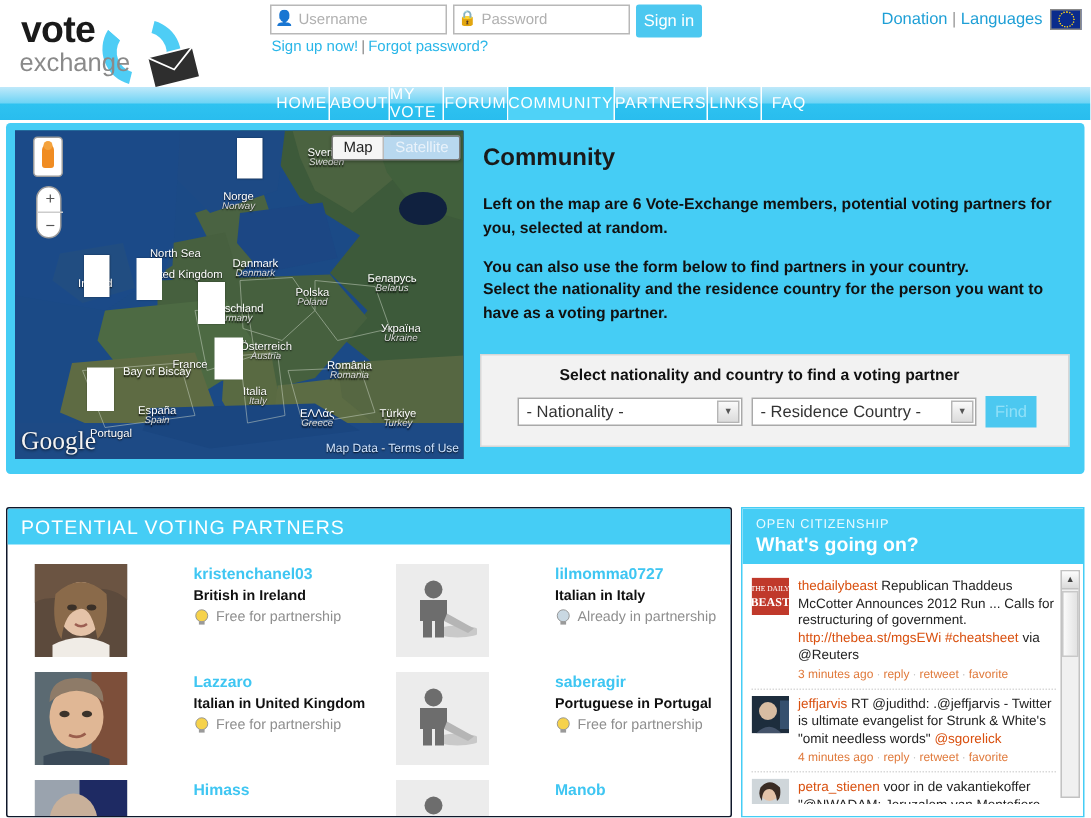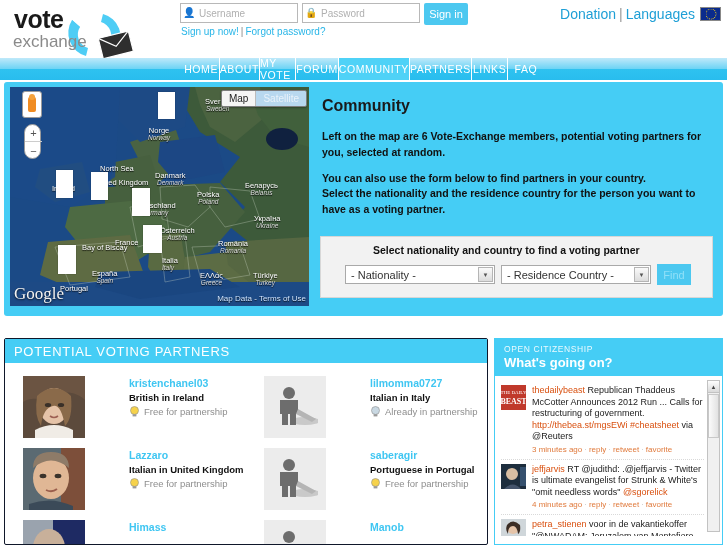--- a/index.html
+++ b/index.html
@@ -35,21 +35,21 @@
   .signin-btn {
     width: 44px; height: 22px; border: 0; cursor: pointer;
     background: #4cc8f0; color: #fff; font-size: 11px;
     font-family: "Liberation Sans", sans-serif;
     border-radius: 2px;
   }
   .sublinks { position: absolute; left: 181px; top: 26px; font-size: 10px; }
   .sublinks a { color: #29b6e8; text-decoration: none; }
   .sublinks span.sep { color: #888; margin: 0 2px; }
 
-  .toprt { position: absolute; right: 6px; top: 6px; display: flex; align-items: center; font-size: 14px; }
+  .toprt { position: absolute; right: 6px; top: 6px; display: flex; align-items: center; font-size: 11px; }
   .toprt a { color: #1e9fd6; text-decoration: none; }
   .toprt .sep { color: #999; margin: 0 3px; }
   .flag-eu {
     width: 21px; height: 14px; margin-left: 5px;
     background: #0a2b8c; border: 1px solid #888;
     position: relative;
   }
   .flag-eu .stars {
     position: absolute; left: 50%; top: 50%; transform: translate(-50%,-50%);
     width: 11px; height: 11px; border: 1.5px dotted #ffd617; border-radius: 50%;
@@ -354,21 +354,21 @@
           <div style="position: absolute; left: 105px; top: 152px; color: rgb(255, 255, 255); font-size: 7.5px; text-shadow: rgba(0, 0, 0, 0.9) 0px 1px 1px; line-height: 1.05; white-space: nowrap; text-align: center;">
             <div>France</div>
           </div>
           <div style="position: absolute; left: 72px; top: 157px; color: rgb(255, 255, 255); font-size: 7.5px; text-shadow: rgba(0, 0, 0, 0.9) 0px 1px 1px; line-height: 1.05; white-space: nowrap; text-align: center;">
             <div>Bay of Biscay</div>
           </div>
           <div style="position: absolute; left: 208px; top: 153px; color: rgb(255, 255, 255); font-size: 7.5px; text-shadow: rgba(0, 0, 0, 0.9) 0px 1px 1px; line-height: 1.05; white-space: nowrap; text-align: center;">
             <div>România</div>
             <div style="font-style: italic; font-size: 6.5px; color: rgb(220, 220, 220);">Romania</div>
           </div>
-          <div style="position: absolute; left: 152px; top: 170px; color: rgb(255, 255, 255); font-size: 7.5px; text-shadow: rgba(0, 0, 0, 0.9) 0px 1px 1px; line-height: 1.05; white-space: nowrap; text-align: left;">
+          <div style="position: absolute; left: 152px; top: 170px; color: rgb(255, 255, 255); font-size: 7.5px; text-shadow: rgba(0, 0, 0, 0.9) 0px 1px 1px; line-height: 1.05; white-space: nowrap; text-align: right;">
             <div>Italia</div>
             <div style="font-style: italic; font-size: 6.5px; color: rgb(220, 220, 220);">Italy</div>
           </div>
           <div style="position: absolute; left: 82px; top: 183px; color: rgb(255, 255, 255); font-size: 7.5px; text-shadow: rgba(0, 0, 0, 0.9) 0px 1px 1px; line-height: 1.05; white-space: nowrap; text-align: center;">
             <div>España</div>
             <div style="font-style: italic; font-size: 6.5px; color: rgb(220, 220, 220);">Spain</div>
           </div>
           <div style="position: absolute; left: 190px; top: 185px; color: rgb(255, 255, 255); font-size: 7.5px; text-shadow: rgba(0, 0, 0, 0.9) 0px 1px 1px; line-height: 1.05; white-space: nowrap; text-align: center;">
             <div>ΕΛΛάς</div>
             <div style="font-style: italic; font-size: 6.5px; color: rgb(220, 220, 220);">Greece</div>

